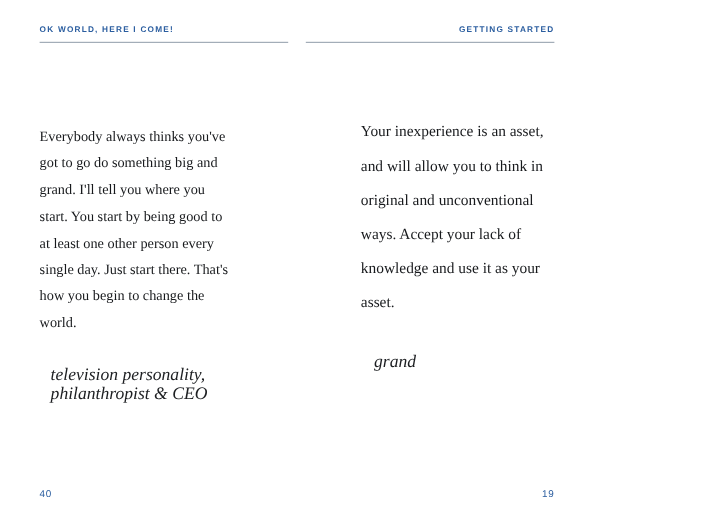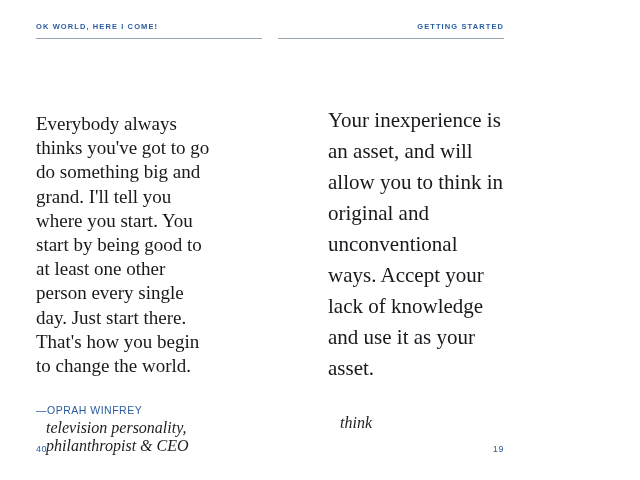--- a/index.html
+++ b/index.html
@@ -75,25 +75,25 @@
     left: 58px;
     right: 36px;
     top: 105px;
   }
   .quote-text {
     font-family: "Liberation Serif", serif;
     color: #17191c;
     margin: 0;
   }
   .quote-left .quote-text {
-    font-size: 19px;
+    font-size: 13px;
     line-height: 24.2px;
   }
   .quote-right .quote-text {
-    font-size: 21px;
+    font-size: 14px;
     line-height: 31px;
   }
   .attribution {
     margin-top: 26px;
   }
   .page-right .attribution {
     margin-top: 30px;
   }
   .attrib-name {
     font-family: "Liberation Sans", sans-serif;
@@ -142,36 +142,35 @@
 
 <div class="spread">
 
   <div class="page page-left quote-left">
     <div class="runhead runhead-left">OK WORLD, HERE I COME!</div>
     <div class="rule rule-left"></div>
 
     <div class="quote-block">
       <p class="quote-text">Everybody always thinks you've got to go do something big and grand. I'll tell you where you start. You start by being good to at least one other person every single day. Just start there. That's how you begin to change the world.</p>
       <div class="attribution">
-        <p class="attrib-name">—OPRAH WINFREY</p>
         <p class="attrib-role">television personality, philanthropist &amp; CEO</p>
       </div>
     </div>
 
     <div class="folio folio-left">40</div>
   </div>
 
   <div class="page page-right quote-right">
     <div class="runhead runhead-right">GETTING STARTED</div>
     <div class="rule rule-right"></div>
 
     <div class="quote-block">
       <p class="quote-text">Your inexperience is an asset, and will allow you to think in original and unconventional ways. Accept your lack of knowledge and use it as your asset.</p>
       <div class="attribution">
-        <p class="attrib-role">think</p>
+        <p class="attrib-role">grand</p>
       </div>
     </div>
 
     <div class="folio folio-right">19</div>
   </div>
 
   <div class="gutter"></div>
 </div>
 
 </body></html>

